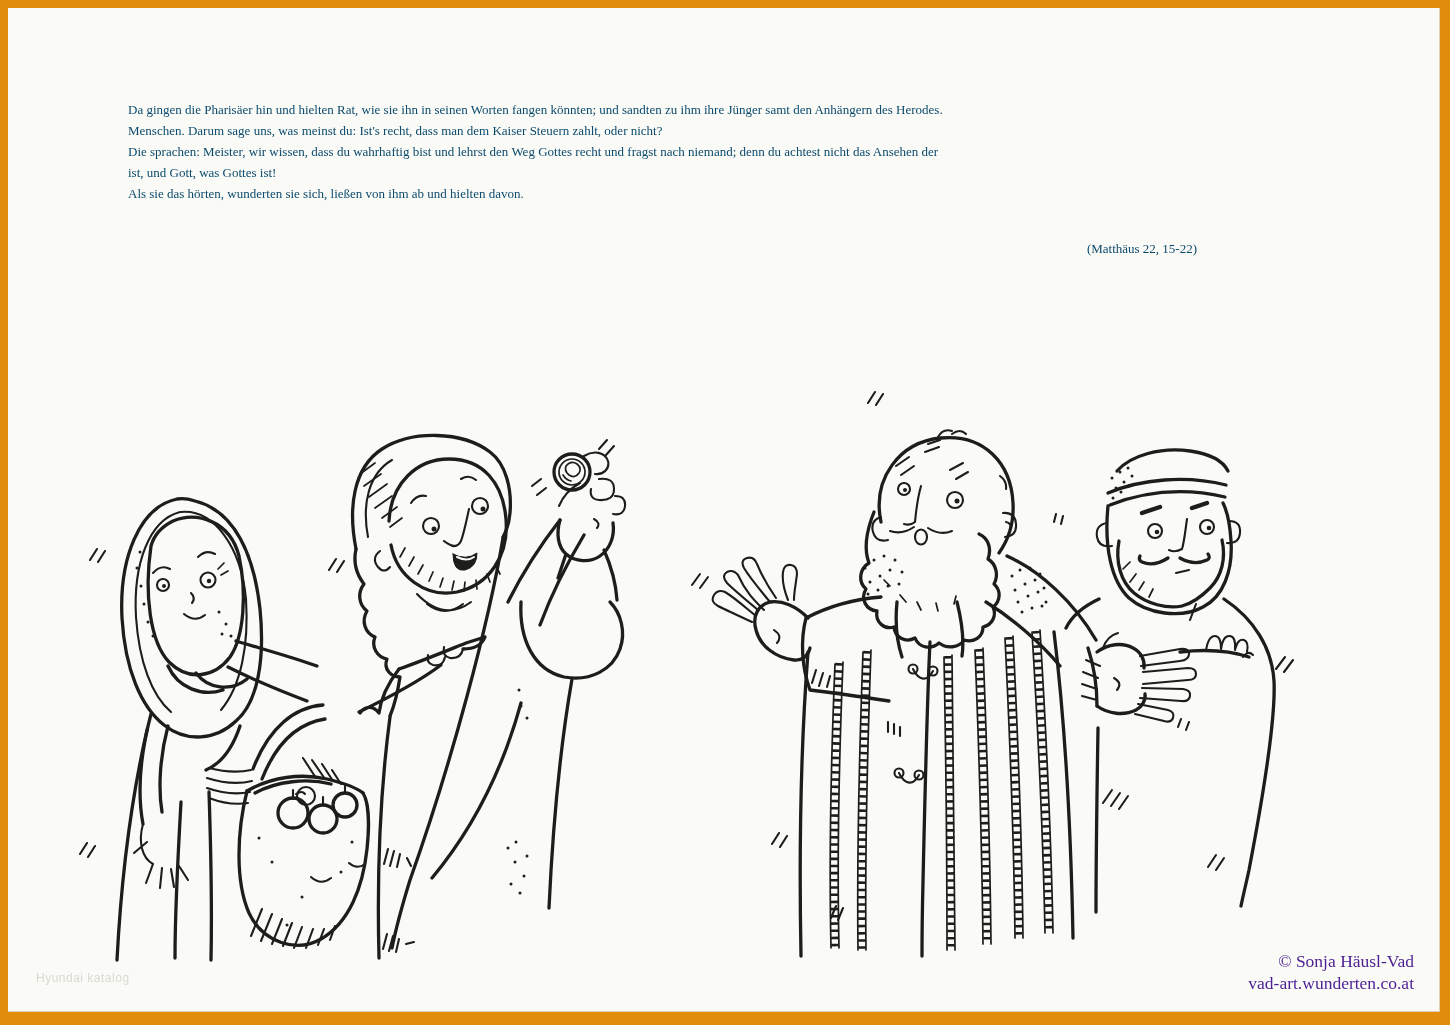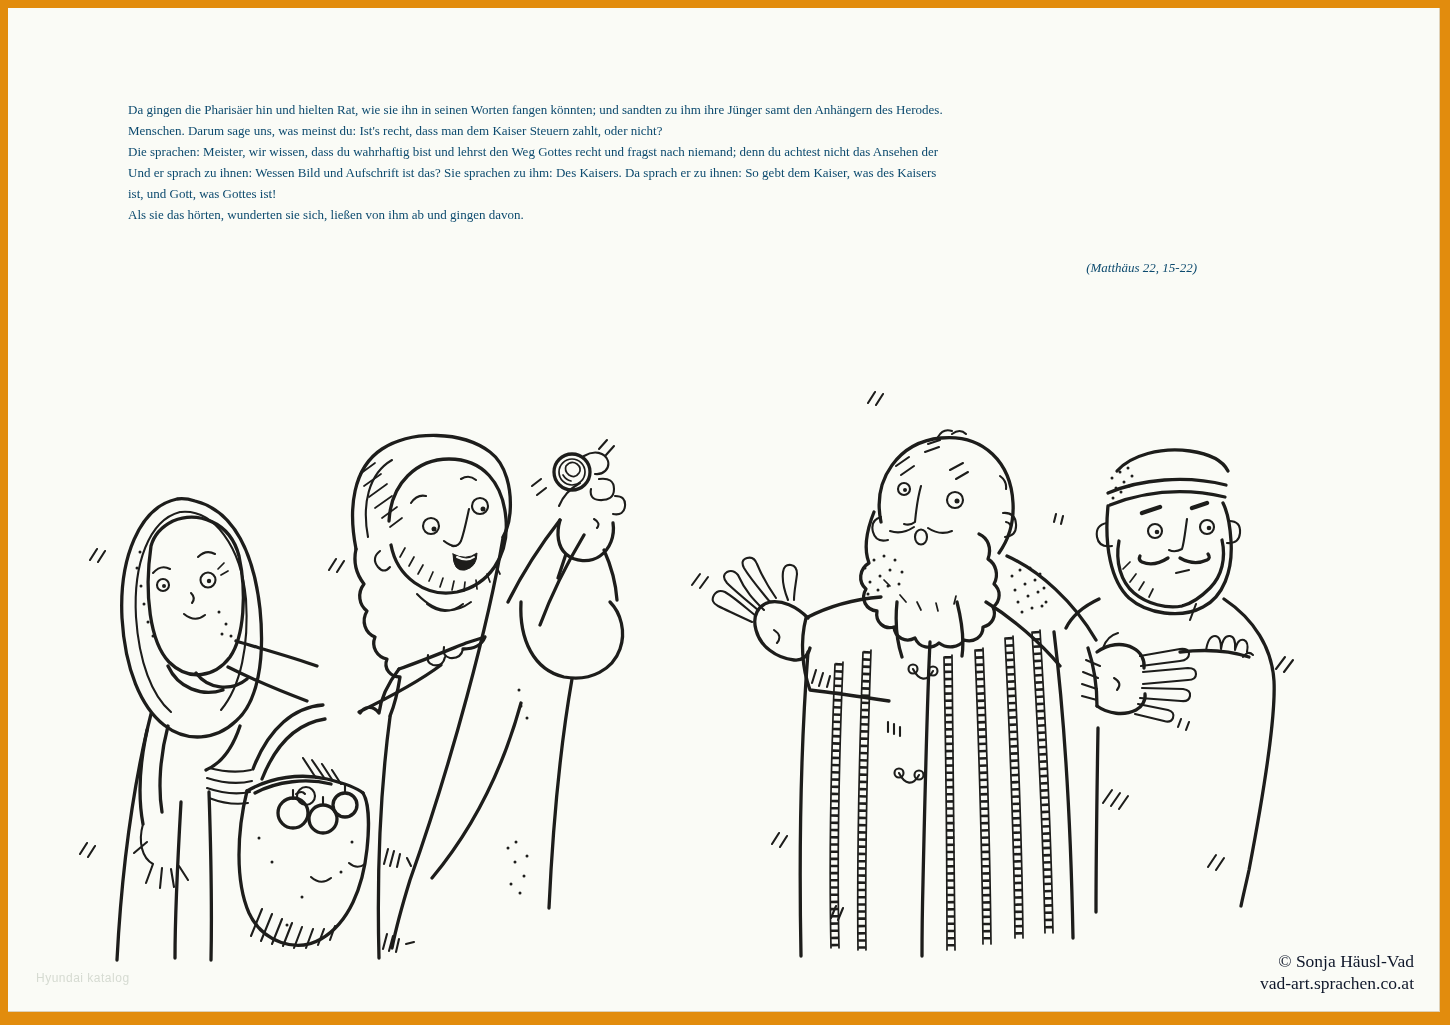--- a/index.html
+++ b/index.html
@@ -37,36 +37,35 @@
   .illustration .tooth{stroke:#FAFBF6;stroke-width:2;}
   .illustration .dots{stroke-width:3;}
   .illustration .hatch{stroke-width:7.5;stroke-dasharray:2.6 4.6;stroke-linecap:butt;}
   .watermark{
     position:absolute;left:36px;top:971px;
     font-family:"Liberation Sans", sans-serif;
     font-size:12px;color:#D6DBD2;letter-spacing:0.5px;
   }
   .credit{
     position:absolute;right:36px;top:950px;text-align:right;
-    font-size:17.5px;line-height:22px;color:#0f172a;
+    font-size:17.5px;line-height:22px;color:#4c1d95;
   }
 </style>
 </head>
 <body>
 
 <div class="page"></div>
 
 <div class="scripture" id="scripture">
 
 <div class="line">Da gingen die Pharisäer hin und hielten Rat, wie sie ihn in seinen Worten fangen könnten; und sandten zu ihm ihre Jünger samt den Anhängern des Herodes.</div>
     <div class="line">Menschen. Darum sage uns, was meinst du: Ist's recht, dass man dem Kaiser Steuern zahlt, oder nicht?</div>
     <div class="line">Die sprachen: Meister, wir wissen, dass du wahrhaftig bist und lehrst den Weg Gottes recht und fragst nach niemand; denn du achtest nicht das Ansehen der</div>
-    <div class="line">Und er sprach zu ihnen: Wessen Bild und Aufschrift ist das? Sie sprachen zu ihm: Des Kaisers. Da sprach er zu ihnen: So gebt dem Kaiser, was des Kaisers</div>
     <div class="line">ist, und Gott, was Gottes ist!</div>
-    <div class="line">Als sie das hörten, wunderten sie sich, ließen von ihm ab und gingen davon.</div>
+    <div class="line">Als sie das hörten, wunderten sie sich, ließen von ihm ab und hielten davon.</div>
   </div>
 
 <svg class="illustration" viewBox="0 0 1450 1025" aria-hidden="true">
 
   <g>
     <path d="M177,499 C139,507 119,559 122,618 C125,669 141,707 164,725 C187,743 216,740 236,721 C258,702 265,659 260,609 C254,555 235,511 195,501 C189,499 183,498 177,499 Z"></path>
     <path class="thin" d="M180,512 C149,520 133,564 136,617 C139,662 152,696 171,712 M181,512 C214,509 241,547 246,599 C249,645 241,686 221,710"></path>
     <path d="M151,546 C144,594 150,642 169,662 C189,682 215,677 230,657 C244,637 247,593 239,556 C230,521 197,511 173,521 C161,527 154,535 151,546 Z"></path>
     <path class="thin" d="M153,573 q8,-9 17,-4 M198,557 q8,-8 17,-3 M191,593 q5,5 1,10 M184,614 q11,9 21,1"></path>
     <circle class="thin" cx="163" cy="585" r="6"></circle>
@@ -183,22 +182,22 @@
     <path class="thin" d="M1176,573 l13,-3"></path>
     <path d="M1119,541 C1115,562 1121,582 1134,593 C1147,604 1167,609 1182,606 M1222,540 C1226,558 1222,576 1210,588 C1200,598 1190,604 1182,606"></path>
     <path class="xthin" d="M1136,574 l-6,8 M1144,582 l-5,8 M1153,589 l-4,8 M1130,562 l-7,7"></path>
     <path d="M1099,599 C1084,606 1072,616 1066,628 M1224,599 C1254,619 1272,648 1274,681 C1276,722 1262,802 1249,870 C1246,884 1243,896 1241,906 M1098,728 C1097,790 1096,852 1096,912"></path>
     <path d="M1180,652 C1206,649 1231,651 1249,657"></path>
     <path class="thin" d="M1206,651 q2,-15 9,-15 q6,0 6,13 M1221,649 q2,-14 9,-13 q6,1 5,13 M1235,650 q3,-12 9,-10 q5,2 3,12 M1243,657 q5,-7 10,-2 M1190,620 l6,-16"></path>
     <path class="thin" d="M1285,657 l-9,12 M1293,660 l-9,12 M1216,855 l-8,12 M1224,858 l-8,12 M1181,719 l-3,8 M1189,722 l-3,8 M1056,514 l-2,8 M1063,516 l-2,8"></path>
   </g>
 </svg>
 
-<div class="scripture citation-wrap" style="top:257px; background:transparent;font-style:italic;">
+<div class="scripture citation-wrap" style="top:238px; background:transparent;">
   <div class="citation">(Matthäus 22, 15-22)</div>
 </div>
 
 <div class="watermark">Hyundai katalog</div>
 
 <div class="credit">
   <div>© Sonja Häusl-Vad</div>
-  <div>vad-art.sprachen.co.at</div>
+  <div>vad-art.wunderten.co.at</div>
 </div>
 
 </body></html>

